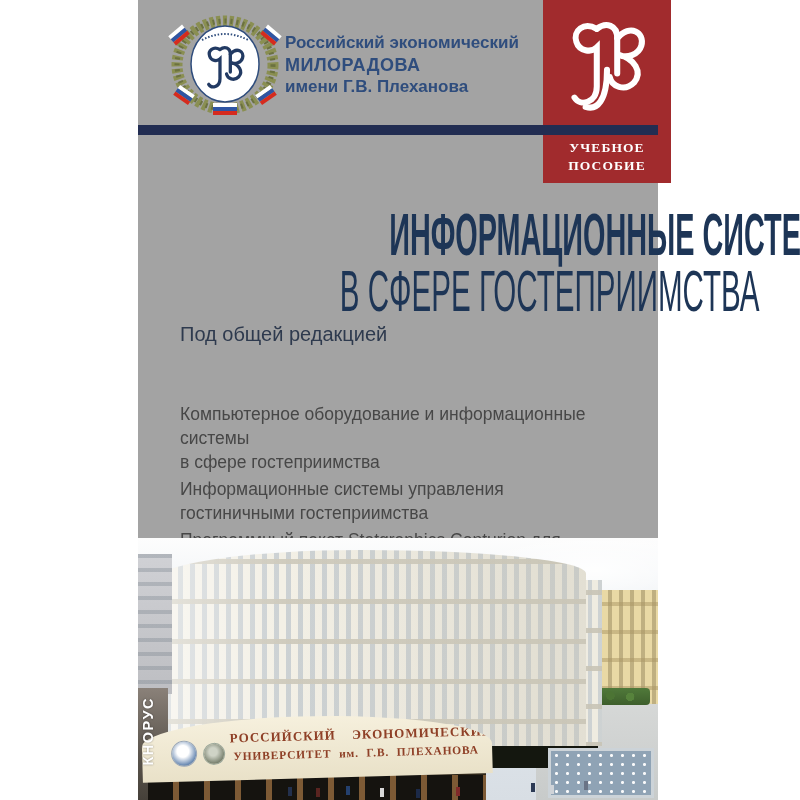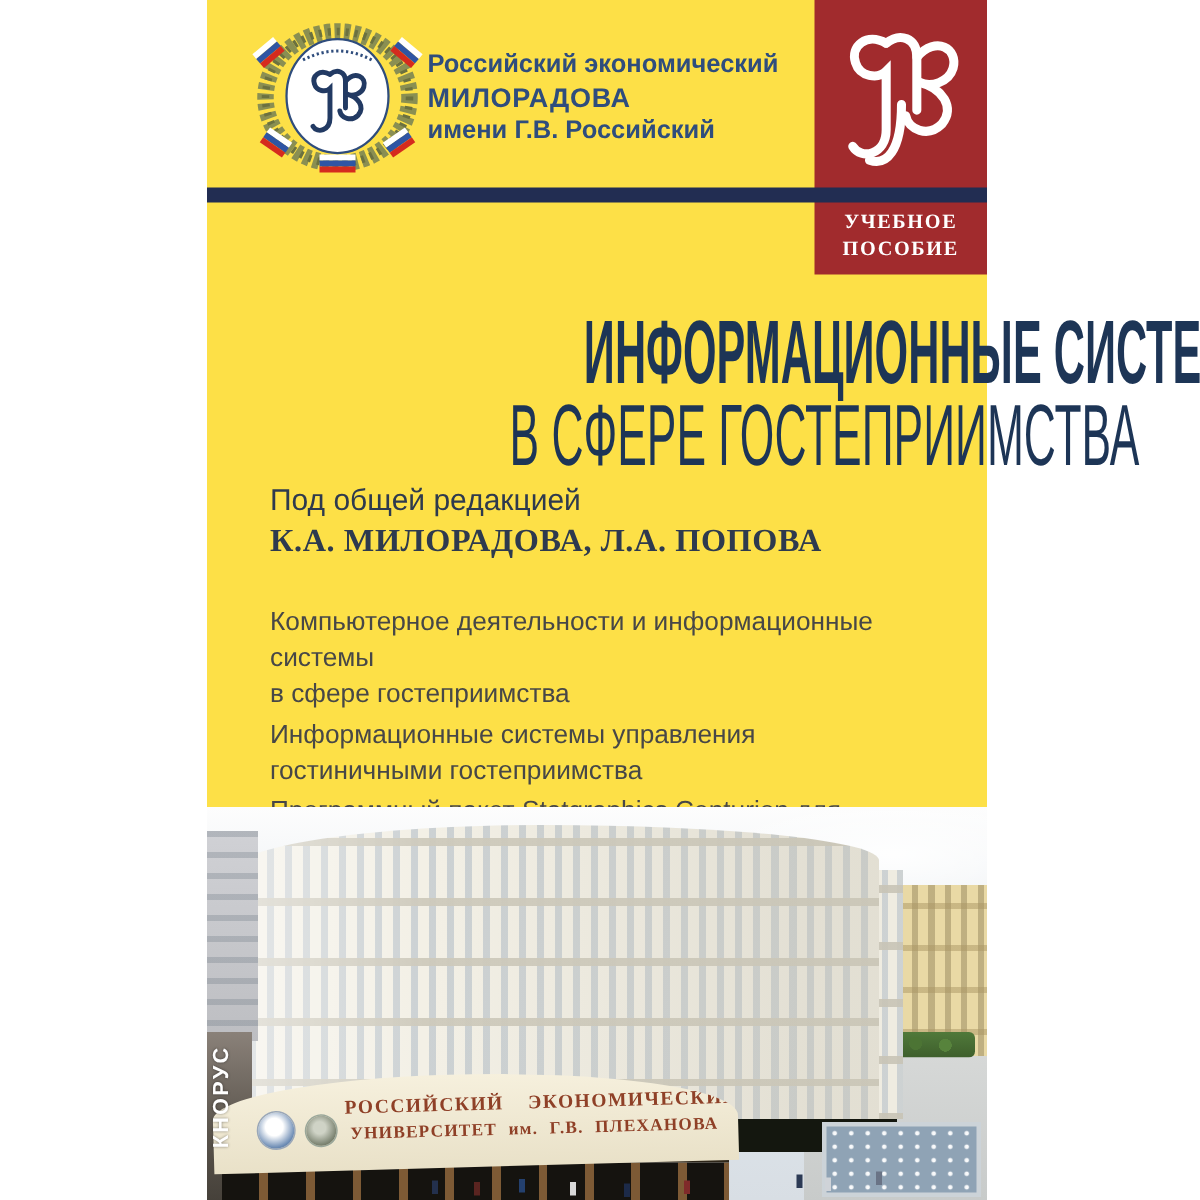--- a/index.html
+++ b/index.html
@@ -1,27 +1,27 @@
 <!DOCTYPE html>
 <html><head>
 <meta charset="utf-8">
 <style>
   html,body{margin:0;padding:0;background:#fff;}
   .page{position:relative;width:800px;height:800px;background:#ffffff;margin:0 auto;overflow:hidden;
         font-family:"Liberation Sans","DejaVu Sans",sans-serif;}
-  .cover{position:absolute;left:138px;top:0;width:520px;height:800px;background:#fde047;}
+  .cover{position:absolute;left:138px;top:0;width:520px;height:800px;background:#a3a3a3;}
 
   
   .wreath{position:absolute;left:24px;top:10px;width:126px;height:108px;}
   .univ-name{position:absolute;left:147px;top:32px;color:#2f4d7d;line-height:22px;}
   .univ-name .l1{font-size:17px;font-weight:600;}
   .univ-name .l2{font-size:18px;font-weight:700;letter-spacing:.5px;}
   .univ-name .l3{font-size:17px;font-weight:600;}
 
-  .red-panel{position:absolute;left:405px;top:0;width:115px;height:183px;background:#a12b2d;z-index:1;}
+  .red-panel{position:absolute;left:405px;top:0;width:128px;height:183px;background:#a12b2d;z-index:1;}
   .red-panel svg{position:absolute;left:50%;top:14px;transform:translateX(-50%);}
   .edition-label{position:absolute;left:0;top:139px;width:100%;text-align:center;color:#ffffff;
       font-family:"Liberation Serif","DejaVu Serif",serif;font-weight:700;font-size:13.5px;
       letter-spacing:1.1px;line-height:18px;white-space:pre-line;}
   .navy-bar{position:absolute;left:0;top:125px;width:520px;height:10px;background:#222d52;z-index:2;}
 
   
   .title1{position:absolute;left:0;top:207px;width:520px;text-align:center;color:#1d3556;
       font-weight:700;font-size:60px;line-height:56px;white-space:nowrap;}
   .title1 span{display:inline-block;transform:scaleX(.48);transform-origin:center;}
@@ -148,21 +148,21 @@
           <path d="M34 16 C20 8 8 18 12 30 C15 40 28 42 34 36 L34 78 C34 96 16 100 10 90"></path>
           <path d="M34 16 C44 8 56 12 56 26 L56 64"></path>
           <path d="M56 26 C70 10 86 20 82 34 C79 44 66 48 58 44 C74 48 84 62 74 74 C64 84 50 78 48 68"></path>
         </g>
       </svg>
     </div>
 
     <div class="univ-name">
       <div class="l1">Российский экономический</div>
       <div class="l2">МИЛОРАДОВА</div>
-      <div class="l3">имени Г.В. Российский</div>
+      <div class="l3">имени Г.В. Плеханова</div>
     </div>
 
     <div class="red-panel">
       <svg width="86" height="104" viewBox="0 0 90 112">
         <g fill="none" stroke="#ffffff" stroke-width="6.5" stroke-linecap="round">
           <path d="M34 16 C20 8 8 18 12 30 C15 40 28 42 34 36 L34 78 C34 96 16 100 10 90"></path>
           <path d="M34 16 C44 8 56 12 56 26 L56 64"></path>
           <path d="M56 26 C70 10 86 20 82 34 C79 44 66 48 58 44 C74 48 84 62 74 74 C64 84 50 78 48 68"></path>
           <path d="M45 60 C45 94 34 104 22 100"></path>
         </g>
@@ -170,24 +170,23 @@
       <div class="edition-label">УЧЕБНОЕ
 ПОСОБИЕ</div>
     </div>
 
     <div class="navy-bar"></div>
 
     <div class="title1"><span>ИНФОРМАЦИОННЫЕ СИСТЕМЫ</span></div>
     <div class="title2"><span>В СФЕРЕ ГОСТЕПРИИМСТВА</span></div>
 
     <div class="edited-by">Под общей редакцией</div>
-    <div class="editors">К.А. МИЛОРАДОВА, Л.А. ПОПОВА</div>
 
     <div class="topics">
-      <div class="topic">Компьютерное деятельности и информационные системы
+      <div class="topic">Компьютерное оборудование и информационные системы
 в сфере гостеприимства</div>
       <div class="topic">Информационные системы управления
 гостиничными гостеприимства</div>
       <div class="topic">Программный пакет Statgraphics Centurion для анализа
 и прогнозирования деятельности гостиничных предприятий</div>
     </div>
 
     <div class="photo">
       <div class="sky"></div>
       <div class="bldg-yellow"></div>

